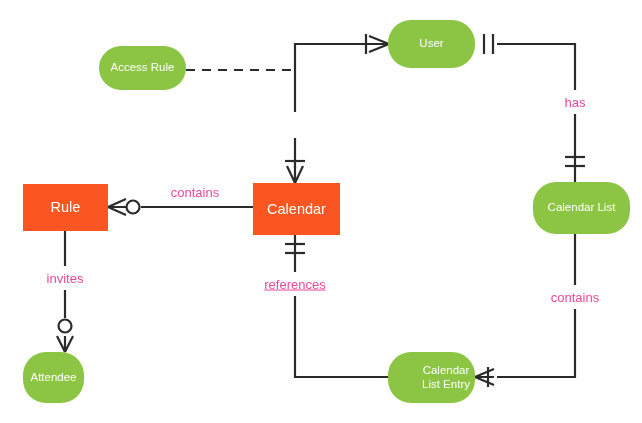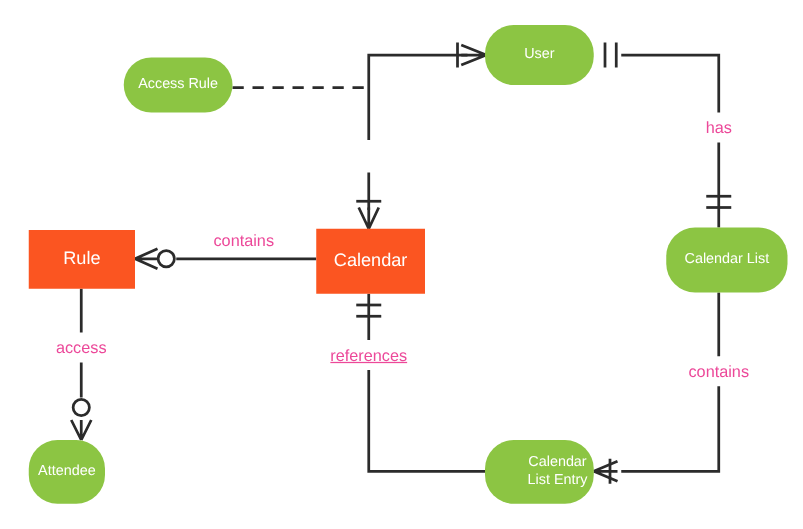--- a/index.html
+++ b/index.html
@@ -140,21 +140,21 @@
     <span class="label-text">Attendee</span>
   </div>
 
   <div class="entity green fs-small" style="left:388px; top:352px; width:87px; height:51px;padding-left:29px;">
     <span class="label-text">Calendar List Entry</span>
   </div>
 
 
   <div class="edge-label" style="left:195px; top:192px;">contains</div>
 
-  <div class="edge-label" style="left:65px; top:278px;">access</div>
+  <div class="edge-label" style="left:65px; top:278px;">invites</div>
 
   <div class="edge-label" style="left:295px; top:284px;text-decoration:underline;">references</div>
 
   <div class="edge-label" style="left:575px; top:102px;">has</div>
 
   <div class="edge-label" style="left:575px; top:297px;">contains</div>
 
 </div>
 
 </body></html>

